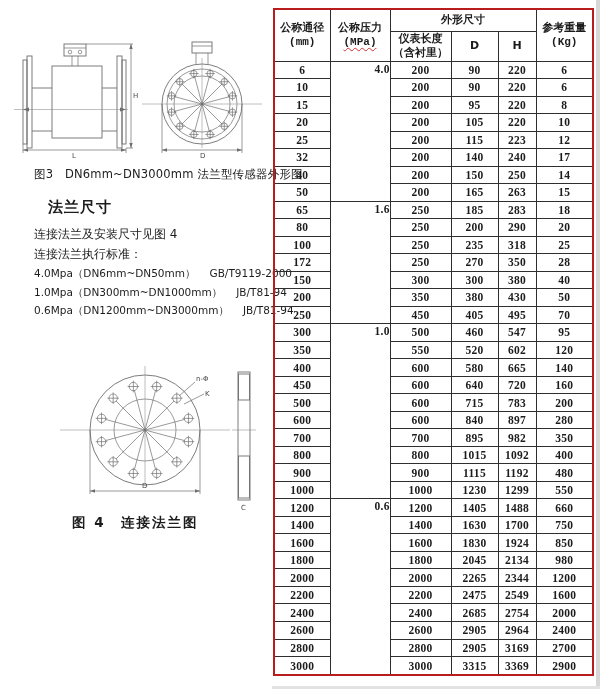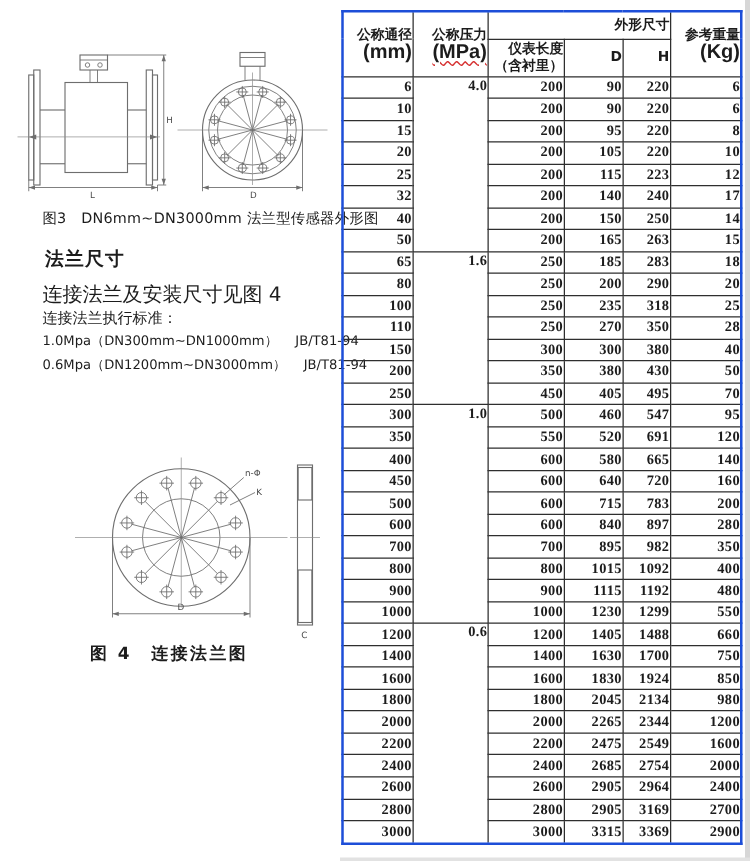--- a/index.html
+++ b/index.html
@@ -6,46 +6,46 @@
   .page { position:relative; width:600px; height:689px; background:#ffffff; overflow:hidden;
           font-family:"DejaVu Sans", sans-serif; color:#1c1c1c; }
   .abs { position:absolute; }
 
   
   .frame-right { position:absolute; top:0; right:0; width:4px; height:689px; background:#d7d7d7; }
   .frame-bottom { position:absolute; left:272px; bottom:0; right:0; height:3px; background:#e2e2e2; }
 
   
   .cap3 { left:34px; top:167px; font-size:11.5px; letter-spacing:0.2px; white-space:nowrap; }
-  .heading { left:36px; top:198px; font-size:15px; font-weight:bold; letter-spacing:1px; }
-  .tline1 { left:34px; top:226px; font-size:16px; }
+  .heading { left:48px; top:198px; font-size:15px; font-weight:bold; letter-spacing:1px; }
+  .tline1 { left:34px; top:226px; font-size:12px; }
   .tline2 { left:34px; top:246px; font-size:12px; }
   .stdlist { left:34px; top:264px; font-size:10.5px; line-height:18.5px; white-space:nowrap; }
   .stdlist .code { margin-left:14px; }
   .cap4 { left:72px; top:514px; font-size:13.5px; font-weight:bold; letter-spacing:2px;text-align:right; }
 
   
   svg { overflow:visible; }
   .dwg line, .dwg rect, .dwg circle, .dwg path, .dwg polyline { stroke:#6e6e6e; stroke-width:0.9; fill:none; }
   .dwg .thin  { stroke-width:0.7; }
   .dwg .cl    { stroke-width:0.55; stroke:#8a8a8a; }
   .dwg .fillarrow { fill:#6e6e6e; stroke:none; }
   .dwg text { stroke:none; fill:#4a4a4a; font-family:"DejaVu Sans",sans-serif; font-size:7px; }
 
   
   .spec-table { position:absolute; left:273px; top:8px; width:319px; height:668px;
-                border-collapse:collapse; table-layout:fixed; text-align:right;
-                border:2px solid #1d4ed8; }
+                border-collapse:collapse; table-layout:fixed; text-align:center;
+                border:2px solid #b91c1c; }
   .spec-table th, .spec-table td { border:1px solid #2e2e2e; padding:0; overflow:hidden; }
   .spec-table th { font-family:"DejaVu Sans",sans-serif; font-size:11px; font-weight:bold; line-height:14px; }
   .spec-table td { font-family:"Liberation Serif",serif; font-size:11.5px; font-weight:bold; letter-spacing:0.3px; }
   .spec-table thead tr:nth-child(1) { height:22px; }
   .spec-table thead tr:nth-child(2) { height:30px; }
   .spec-table .cell-pressure { vertical-align:top; padding-top:1px;padding-left:44px; }
-  .unit { font-family:Liberation Sans, sans-serif; font-size:16px; }
+  .unit { font-family:Liberation Mono, monospace; font-size:11px; }
   .squiggle { text-decoration-line:underline; text-decoration-style:wavy; text-decoration-color:#d63030;
               text-decoration-thickness:1px; text-underline-offset:2px; }
 </style>
 </head>
 <body>
 
 <div class="page">
 
   <svg class="dwg abs" style="left:12px; top:18px;" width="125" height="140" viewBox="0 0 125 140">
 
@@ -157,20 +157,21 @@
       <line x1="87.62666352810565" y1="77.84720007927059" x2="97.22666352810565" y2="77.84720007927059" class="thin"></line>
       <line x1="92.42666352810565" y1="73.0472000792706" x2="92.42666352810565" y2="82.64720007927059" class="thin"></line>
     </svg>
 
   <div class="abs cap3">图3　DN6mm~DN3000mm 法兰型传感器外形图</div>
 
   <div class="abs heading">法兰尺寸</div>
   <div class="abs tline1">连接法兰及安装尺寸见图 4</div>
   <div class="abs tline2">连接法兰执行标准：</div>
   <div class="abs stdlist">
+    <div><span>4.0Mpa（DN6mm~DN50mm）</span><span class="code">GB/T9119-2000</span></div>
     <div><span>1.0Mpa（DN300mm~DN1000mm）</span><span class="code">JB/T81-94</span></div>
     <div><span>0.6Mpa（DN1200mm~DN3000mm）</span><span class="code">JB/T81-94</span></div>
   </div>
 
   <svg class="dwg abs" style="left:52px; top:336px;" width="205" height="180" viewBox="0 0 205 180" id="flangeview">
     <defs>
       <pattern id="hatch" width="5" height="5" patternUnits="userSpaceOnUse" patternTransform="rotate(45)">
         <line x1="0" y1="0" x2="0" y2="5" stroke="#7a7a7a" stroke-width="0.8"></line>
       </pattern>
     </defs>
@@ -358,21 +359,21 @@
           <td>20</td>
         </tr>
         <tr>
           <td>100</td>
           <td>250</td>
           <td>235</td>
           <td>318</td>
           <td>25</td>
         </tr>
         <tr>
-          <td>110</td>
+          <td>172</td>
           <td>250</td>
           <td>270</td>
           <td>350</td>
           <td>28</td>
         </tr>
         <tr>
           <td>150</td>
           <td>300</td>
           <td>300</td>
           <td>380</td>
@@ -397,21 +398,21 @@
           <td class="cell-pressure" rowspan="10">1.0</td>
           <td>500</td>
           <td>460</td>
           <td>547</td>
           <td>95</td>
         </tr>
         <tr>
           <td>350</td>
           <td>550</td>
           <td>520</td>
-          <td>691</td>
+          <td>602</td>
           <td>120</td>
         </tr>
         <tr>
           <td>400</td>
           <td>600</td>
           <td>580</td>
           <td>665</td>
           <td>140</td>
         </tr>
         <tr>

